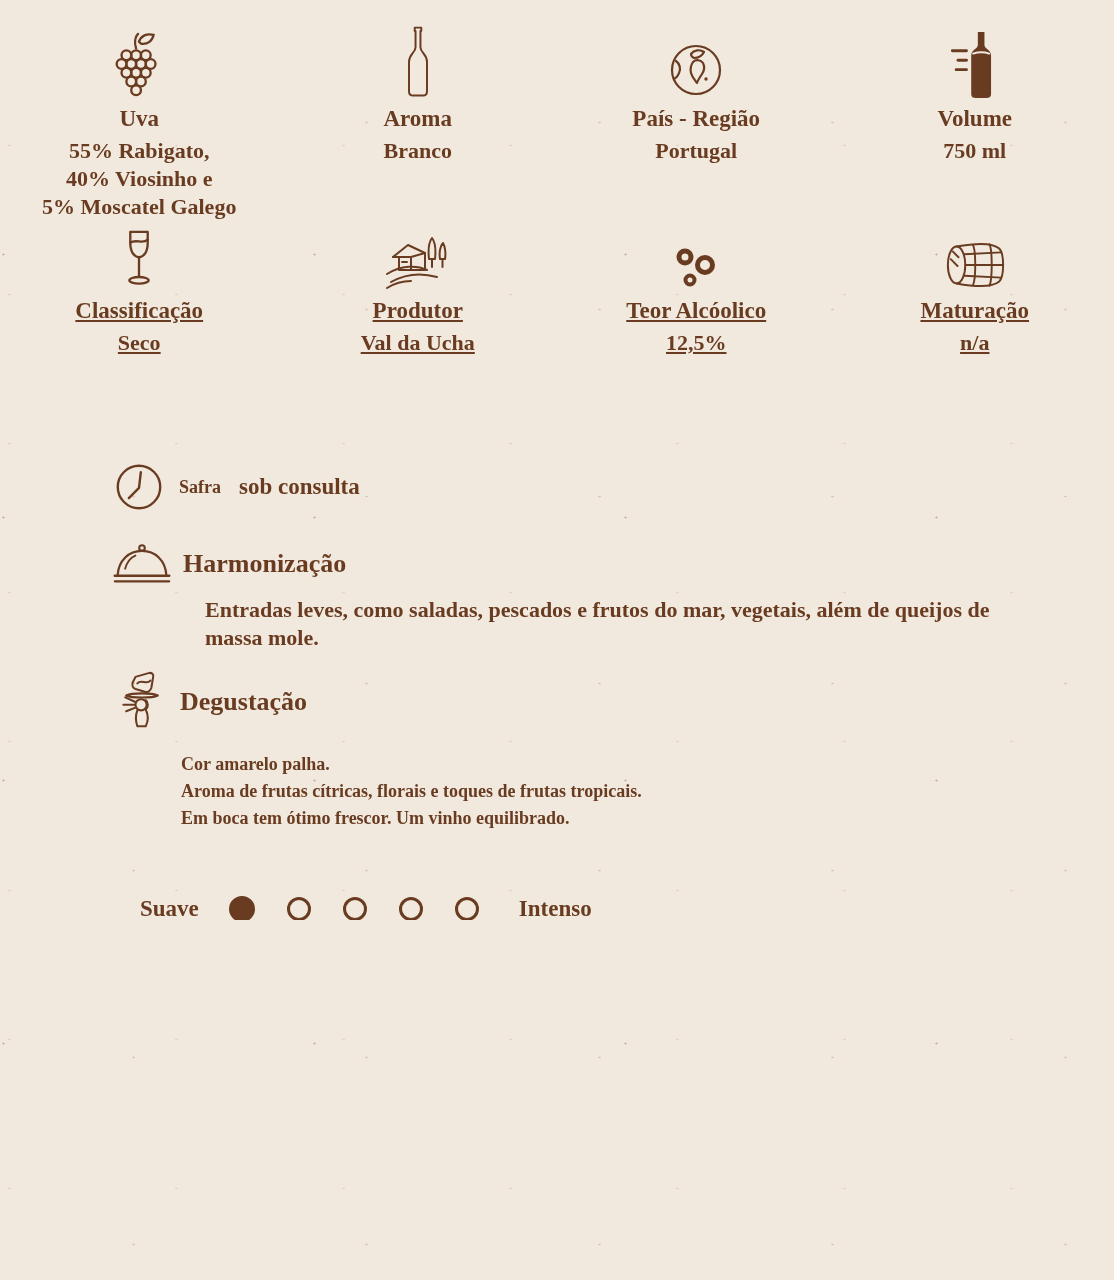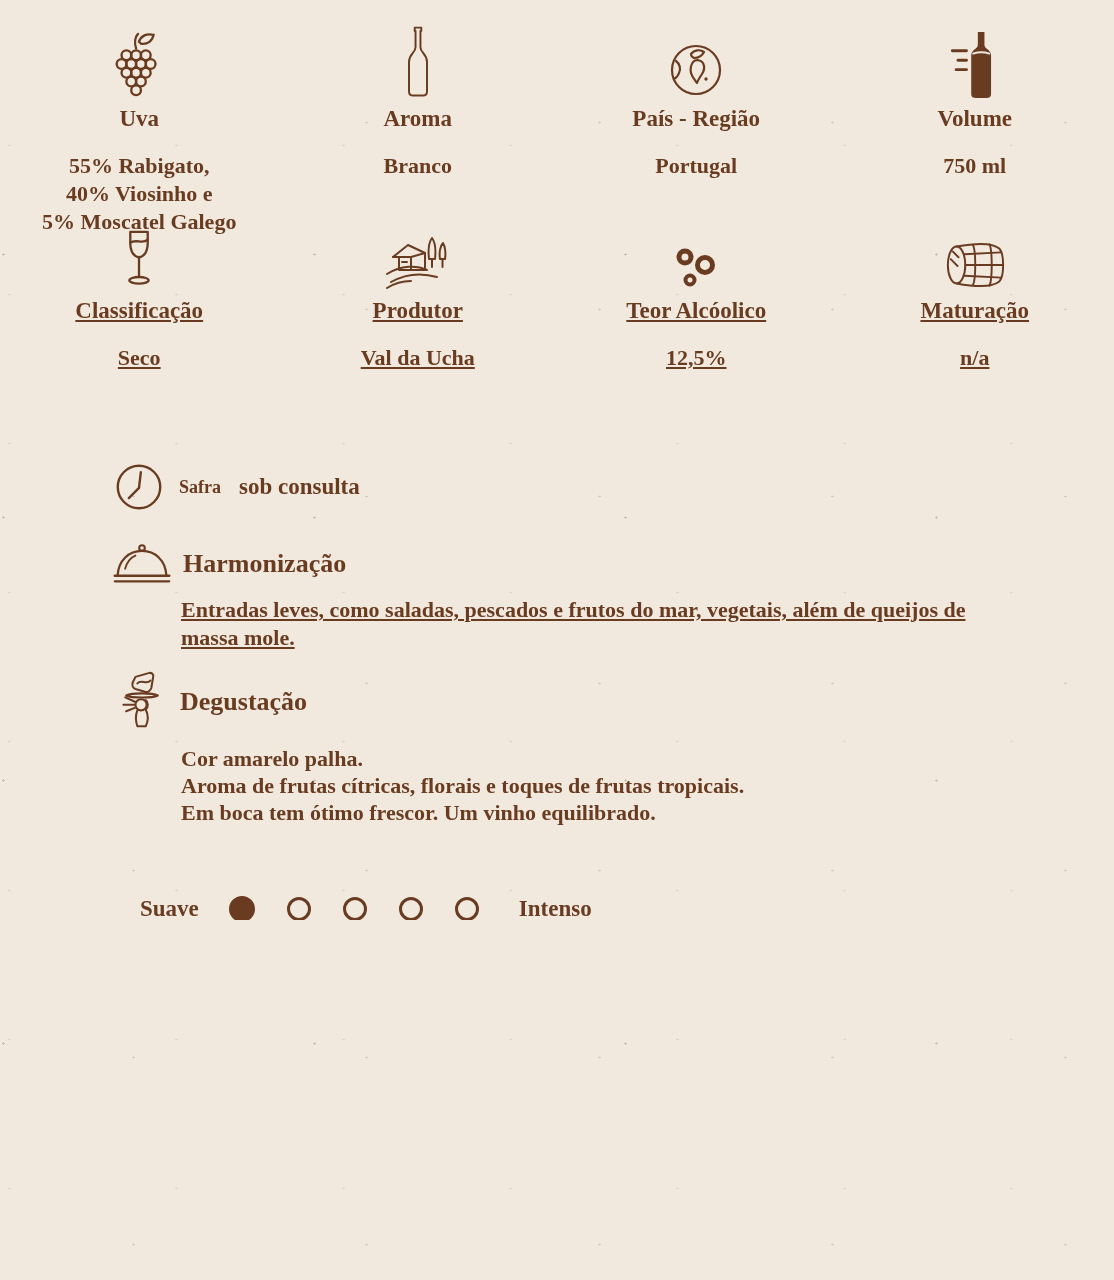--- a/index.html
+++ b/index.html
@@ -23,34 +23,34 @@
   svg { display:block; color:var(--ink); }
 
   
   .spec-grid { position:absolute; left:0; width:1114px; display:grid; grid-template-columns:repeat(4,1fr); }
   .grid-1 { top:26px; }
   .grid-2 { top:228px;text-decoration:underline; }
   .spec-card { display:flex; flex-direction:column; align-items:center; text-align:center; }
   .icon-box { height:72px; display:flex; align-items:flex-end; justify-content:center; }
   .grid-2 .icon-box { height:62px; }
   .spec-label { margin-top:8px; font-size:23px; line-height:26px; }
-  .spec-value { margin-top:20px; font-size:22px; line-height:28px; white-space:pre-line; }
+  .spec-value { margin-top:5px; font-size:22px; line-height:28px; white-space:pre-line; }
 
   
   .safra-row { position:absolute; top:463px; left:115px; display:flex; align-items:center; }
   .safra-label { margin-left:16px; font-size:18px; }
   .safra-value { margin-left:18px; font-size:23px; }
 
   .harm { position:absolute; top:543px; left:112px; }
   .sec-head { display:flex; align-items:center; }
   .sec-label { margin-left:11px; font-size:26px; }
-  .harm-text { margin:11px 0 0 69px; width:816px; font-size:22px; line-height:28px;text-decoration:underline; }
+  .harm-text { margin:11px 0 0 93px; width:816px; font-size:22px; line-height:28px; }
 
   .degu { position:absolute; top:671px; left:115px; }
-  .degu-lines { margin:12px 0 0 66px; font-size:22px; line-height:27px; }
+  .degu-lines { margin:18px 0 0 66px; font-size:18px; line-height:27px; }
 
   .intensity { position:absolute; top:892px; left:140px; display:flex; align-items:center; height:34px; }
   .int-label { font-size:23px; }
   .dots { display:flex; align-items:center; gap:32px; margin-left:30px; }
   .dot { width:24px; height:24px; border:3px solid var(--ink); border-radius:50%; background:transparent; flex:0 0 auto; }
   .dot.filled { background:var(--ink); width:26px; height:26px; }
   .int-right { margin-left:40px; }
 
   .stray { position:absolute; top:933px; left:134px; font-size:20px; font-weight:400; opacity:.8; }
 </style>

